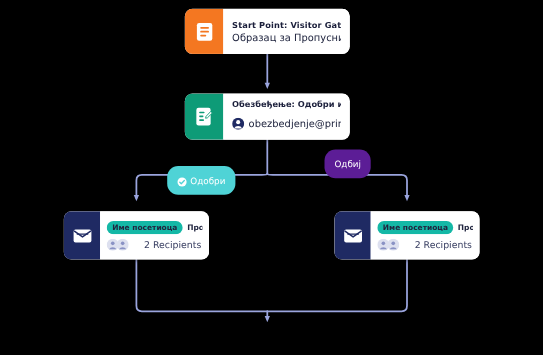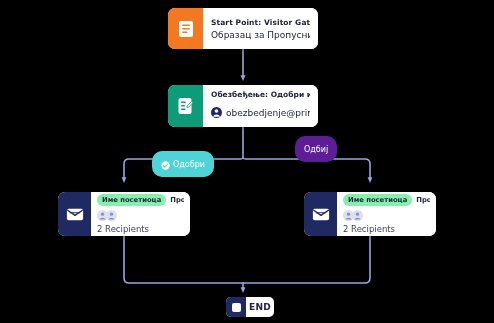--- a/index.html
+++ b/index.html
@@ -133,35 +133,34 @@
     display: flex;
     align-items: center;
     gap: 4px;
     white-space: nowrap;
     overflow: hidden;
   }
   .chip {
     font-size: 6.8px;
     font-weight: bold;
     color: #20253f;
-    background: #86efac;
+    background: #14b8a6;
     border-radius: 7px;
     padding: 2px 5px;
     white-space: nowrap;
   }
   .chip.plain {
     background: transparent;
     padding: 2px 0;
   }
   .recip-row {
     display: flex;
-    align-items: flex-start;
-    gap: 3px;
-    white-space: nowrap;
-    flex-direction: column;
+    align-items: flex-end;
+    gap: 14px;
+    white-space: nowrap;
   }
   .recip-avatars { display: flex; align-items: center; }
   .recip-avatars svg { display: block; }
   .recip-avatars .av2 { margin-left: -2px; }
   .recip-text {
     font-size: 8.5px;
     color: #3a4063;
     white-space: nowrap;
   }
 
@@ -372,20 +371,14 @@
             <circle cx="6" cy="6" r="6" fill="#dde0ef"></circle>
             <circle cx="6" cy="4.6" r="1.8" fill="#8a92c4"></circle>
             <path d="M2.4,10.4 A4,3.6 0 0 1 9.6,10.4 Z" fill="#8a92c4"></path>
           </svg>
         </span>
         <span class="recip-text">2 Recipients</span>
       </div>
     </div>
   </div>
 
-  <div id="node-end">
-    <div class="end-icon">
-      <div class="end-square"></div>
-    </div>
-    <div class="end-label">END</div>
-  </div>
 
 </div>
 
 </body></html>

